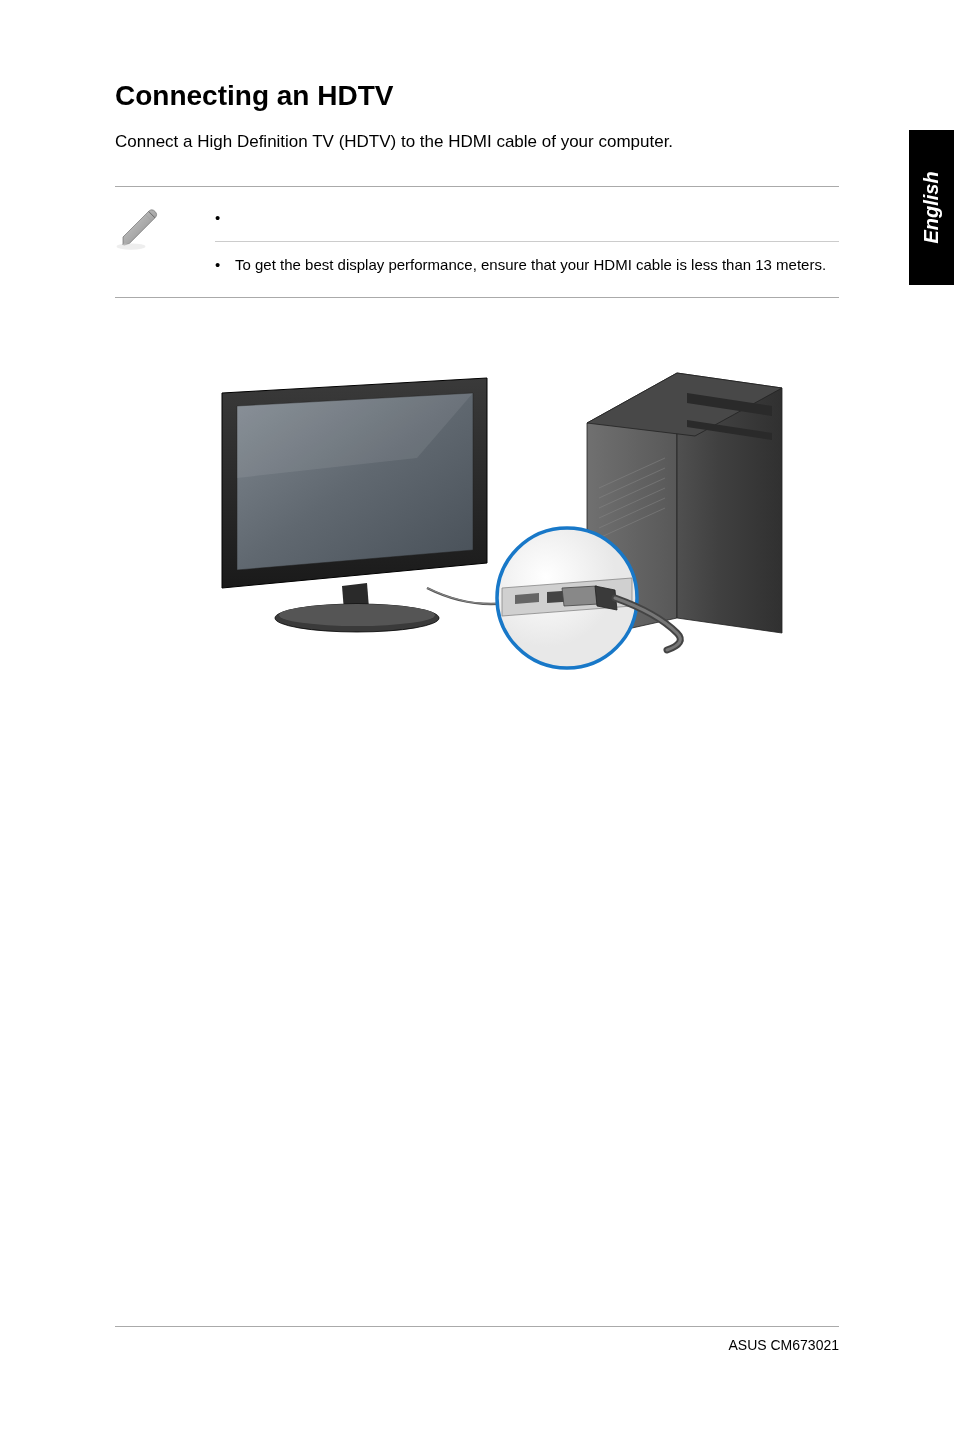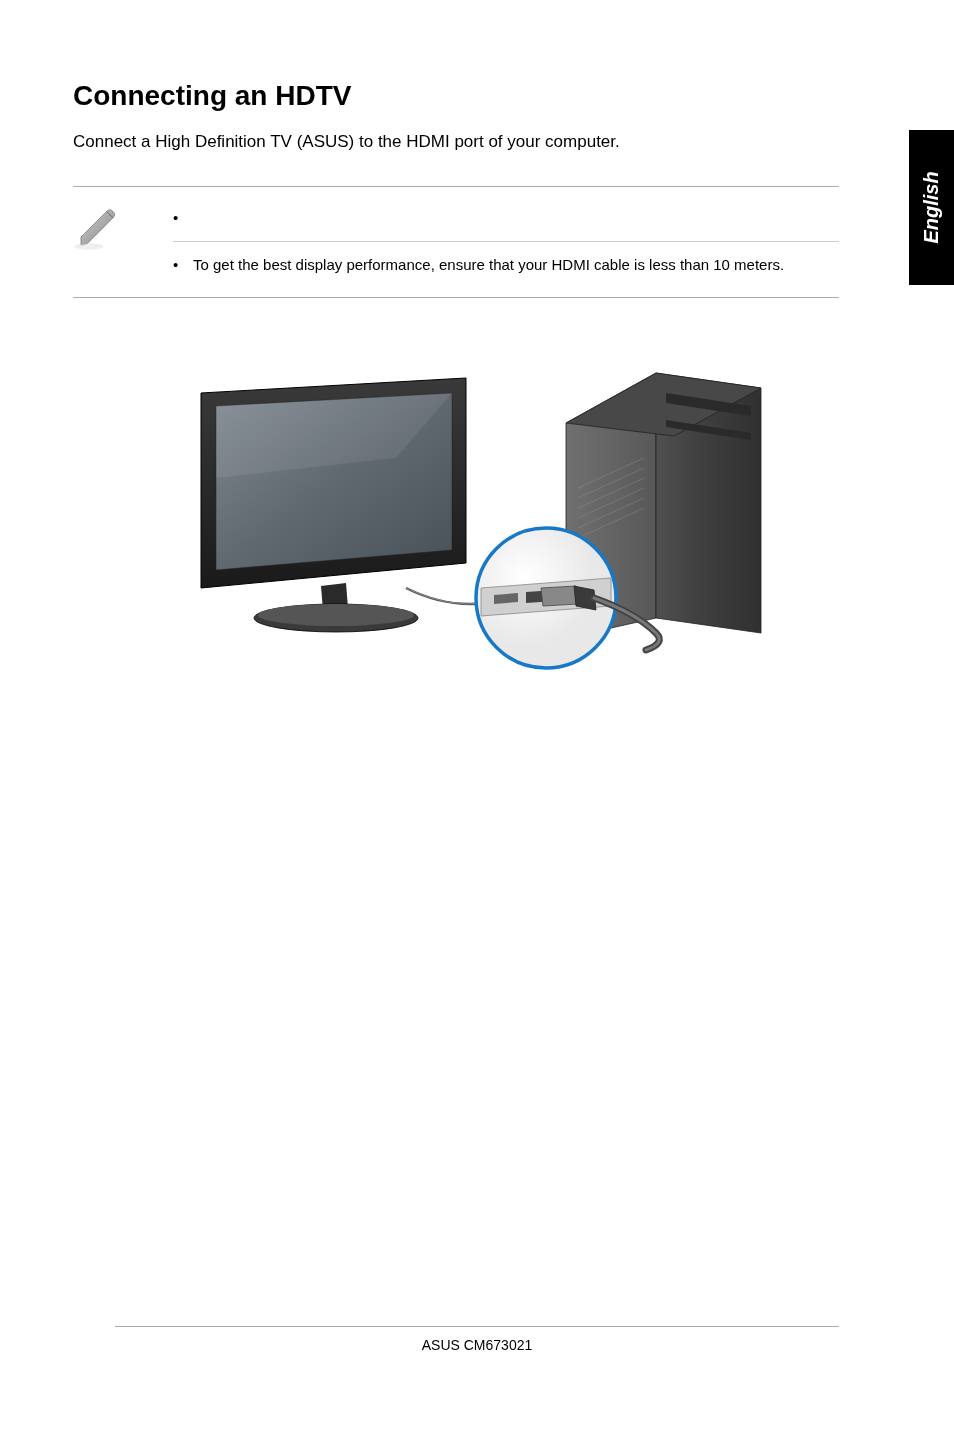--- a/index.html
+++ b/index.html
@@ -9,21 +9,21 @@
     }
     body {
       font-family: Arial, Helvetica, sans-serif;
       background: #fff;
       width: 954px;
       height: 1438px;
       position: relative;
       color: #000;
     }
     .page-content {
-      padding: 80px 115px 0 73px;
+      padding: 80px 115px 0 115px;
     }
     .heading {
       font-size: 28px;
       font-weight: bold;
       margin-bottom: 18px;
     }
     .intro-text {
       font-size: 17px;
       margin-bottom: 32px;
       line-height: 1.4;
@@ -89,34 +89,34 @@
       white-space: nowrap;
     }
     .footer {
       position: absolute;
       bottom: 85px;
       left: 115px;
       right: 115px;
       border-top: 1px solid #aaa;
       padding-top: 10px;
       display: flex;
-      justify-content: center;
+      justify-content: flex-end;
       font-size: 14px;
     }
     .pen-icon svg {
       width: 48px;
       height: 48px;
     }
   </style>
 </head>
 <body>
 
 <div class="page-content">
   <h1 class="heading">Connecting an HDTV</h1>
-  <p class="intro-text">Connect a High Definition TV (ASUS) to the HDMI port of your computer.</p>
+  <p class="intro-text">Connect a High Definition TV (HDTV) to the HDMI cable of your computer.</p>
 
   <div class="note-section">
     <div class="note-icon-col">
       <span class="pen-icon">
         <svg viewBox="0 0 60 60">
           <defs>
             <linearGradient id="penGrad" x1="0%" y1="0%" x2="100%" y2="100%">
               <stop offset="0%" stop-color="#d0d0d0"></stop>
               <stop offset="100%" stop-color="#888"></stop>
             </linearGradient>
@@ -127,21 +127,21 @@
           <path d="M 38 12 L 46 20" stroke="#999" stroke-width="0.5" fill="none"></path>
         </svg>
       </span>
     </div>
     <div class="note-text-col">
       <div class="bullet-item">
         <span class="bullet-marker">•</span>
       </div>
       <div class="bullet-item">
         <span class="bullet-marker">•</span>
-        <span class="bullet-text">To get the best display performance, ensure that your HDMI cable is less than 10 meters.</span>
+        <span class="bullet-text">To get the best display performance, ensure that your HDMI cable is less than 13 meters.</span>
       </div>
     </div>
   </div>
 
   <div class="illustration">
     <svg width="620" height="340" viewBox="0 0 620 340">
       <defs>
         <linearGradient id="screenGrad" x1="0%" y1="0%" x2="100%" y2="100%">
           <stop offset="0%" stop-color="#808890"></stop>
           <stop offset="50%" stop-color="#606870"></stop>

